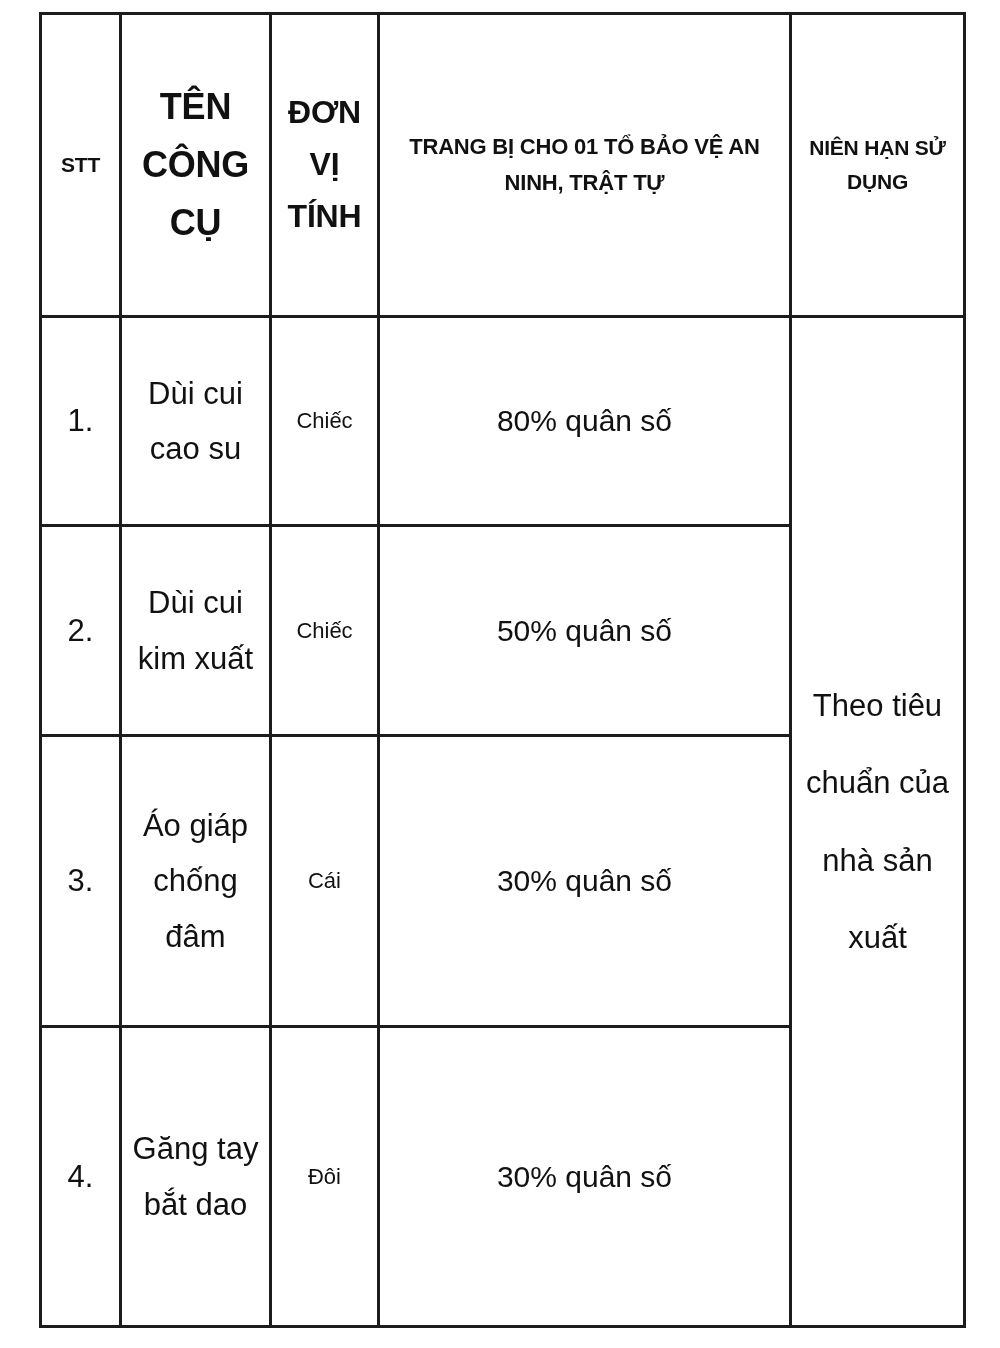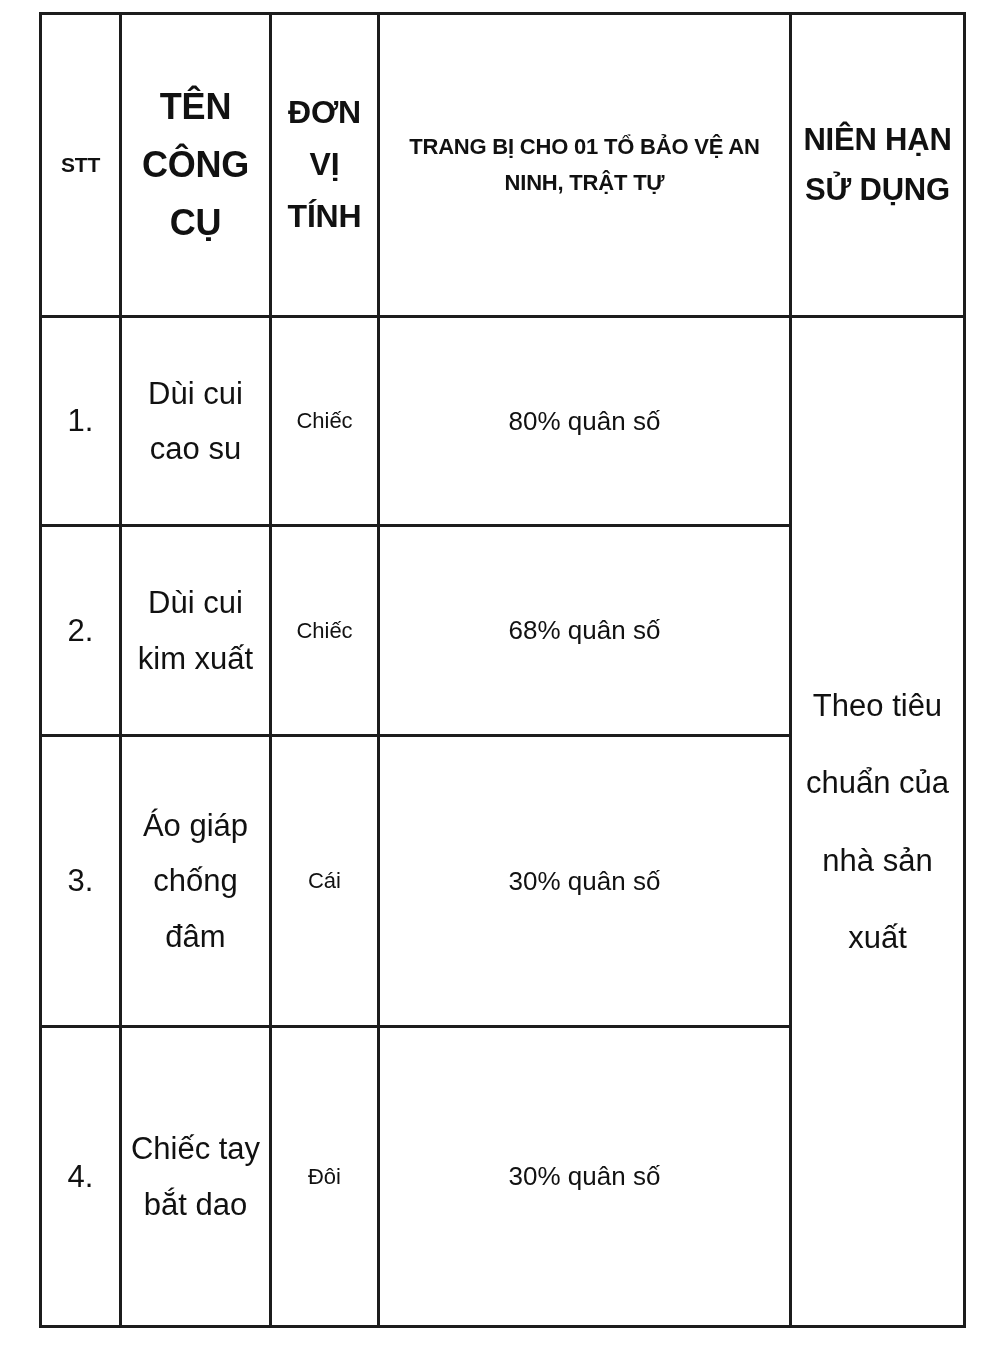--- a/index.html
+++ b/index.html
@@ -54,32 +54,32 @@
     font-weight: bold;
     font-size: 31px;
     line-height: 1.62;
     letter-spacing: -0.2px;
     height: 303px;
   }
   th.h-stt   { font-size: 21px; }
   th.h-name  { font-size: 36px; }
   th.h-unit  { font-size: 32px; }
   th.h-alloc { font-size: 22px; padding-left: 2px; padding-right: 2px; }
-  th.h-life  { font-size: 31px; padding-left: 0; padding-right: 0; }
+  th.h-life  { font-size: 21px; padding-left: 0; padding-right: 0; }
 
   
   tbody td {
     font-weight: normal;
     font-size: 31px;
     line-height: 1.72;
   }
   td.d-stt  { font-size: 31px; }
   td.d-name { font-size: 31px; line-height: 1.78; }
   td.d-unit { font-size: 22px; padding-left: 0; padding-right: 0; }
-  td.d-alloc{ font-size: 26px; }
+  td.d-alloc{ font-size: 30px; }
   td.d-life {
     font-size: 31px;
     line-height: 2.5;
     padding-left: 0;
     padding-right: 0;
   }
 
   tr.r1 td { height: 209px; }
   tr.r2 td { height: 210px; }
   tr.r3 td { height: 291px; margin-left: 36px; }
@@ -116,33 +116,33 @@
         <td class="d-name">Dùi cui cao su</td>
         <td class="d-unit">Chiếc</td>
         <td class="d-alloc">80% quân số</td>
         <td class="d-life" rowspan="4">Theo tiêu chuẩn của nhà sản xuất</td>
       </tr>
 
       <tr class="r2">
         <td class="d-stt">2.</td>
         <td class="d-name">Dùi cui kim xuất</td>
         <td class="d-unit">Chiếc</td>
-        <td class="d-alloc">68% quân số</td>
+        <td class="d-alloc">50% quân số</td>
       </tr>
 
       <tr class="r3">
         <td class="d-stt">3.</td>
         <td class="d-name">Áo giáp chống đâm</td>
         <td class="d-unit">Cái</td>
         <td class="d-alloc">30% quân số</td>
       </tr>
 
       <tr class="r4">
         <td class="d-stt">4.</td>
-        <td class="d-name">Chiếc tay bắt dao</td>
+        <td class="d-name">Găng tay bắt dao</td>
         <td class="d-unit">Đôi</td>
         <td class="d-alloc">30% quân số</td>
       </tr>
 
     </tbody>
   </table>
 
 </div>
 
 </body></html>

